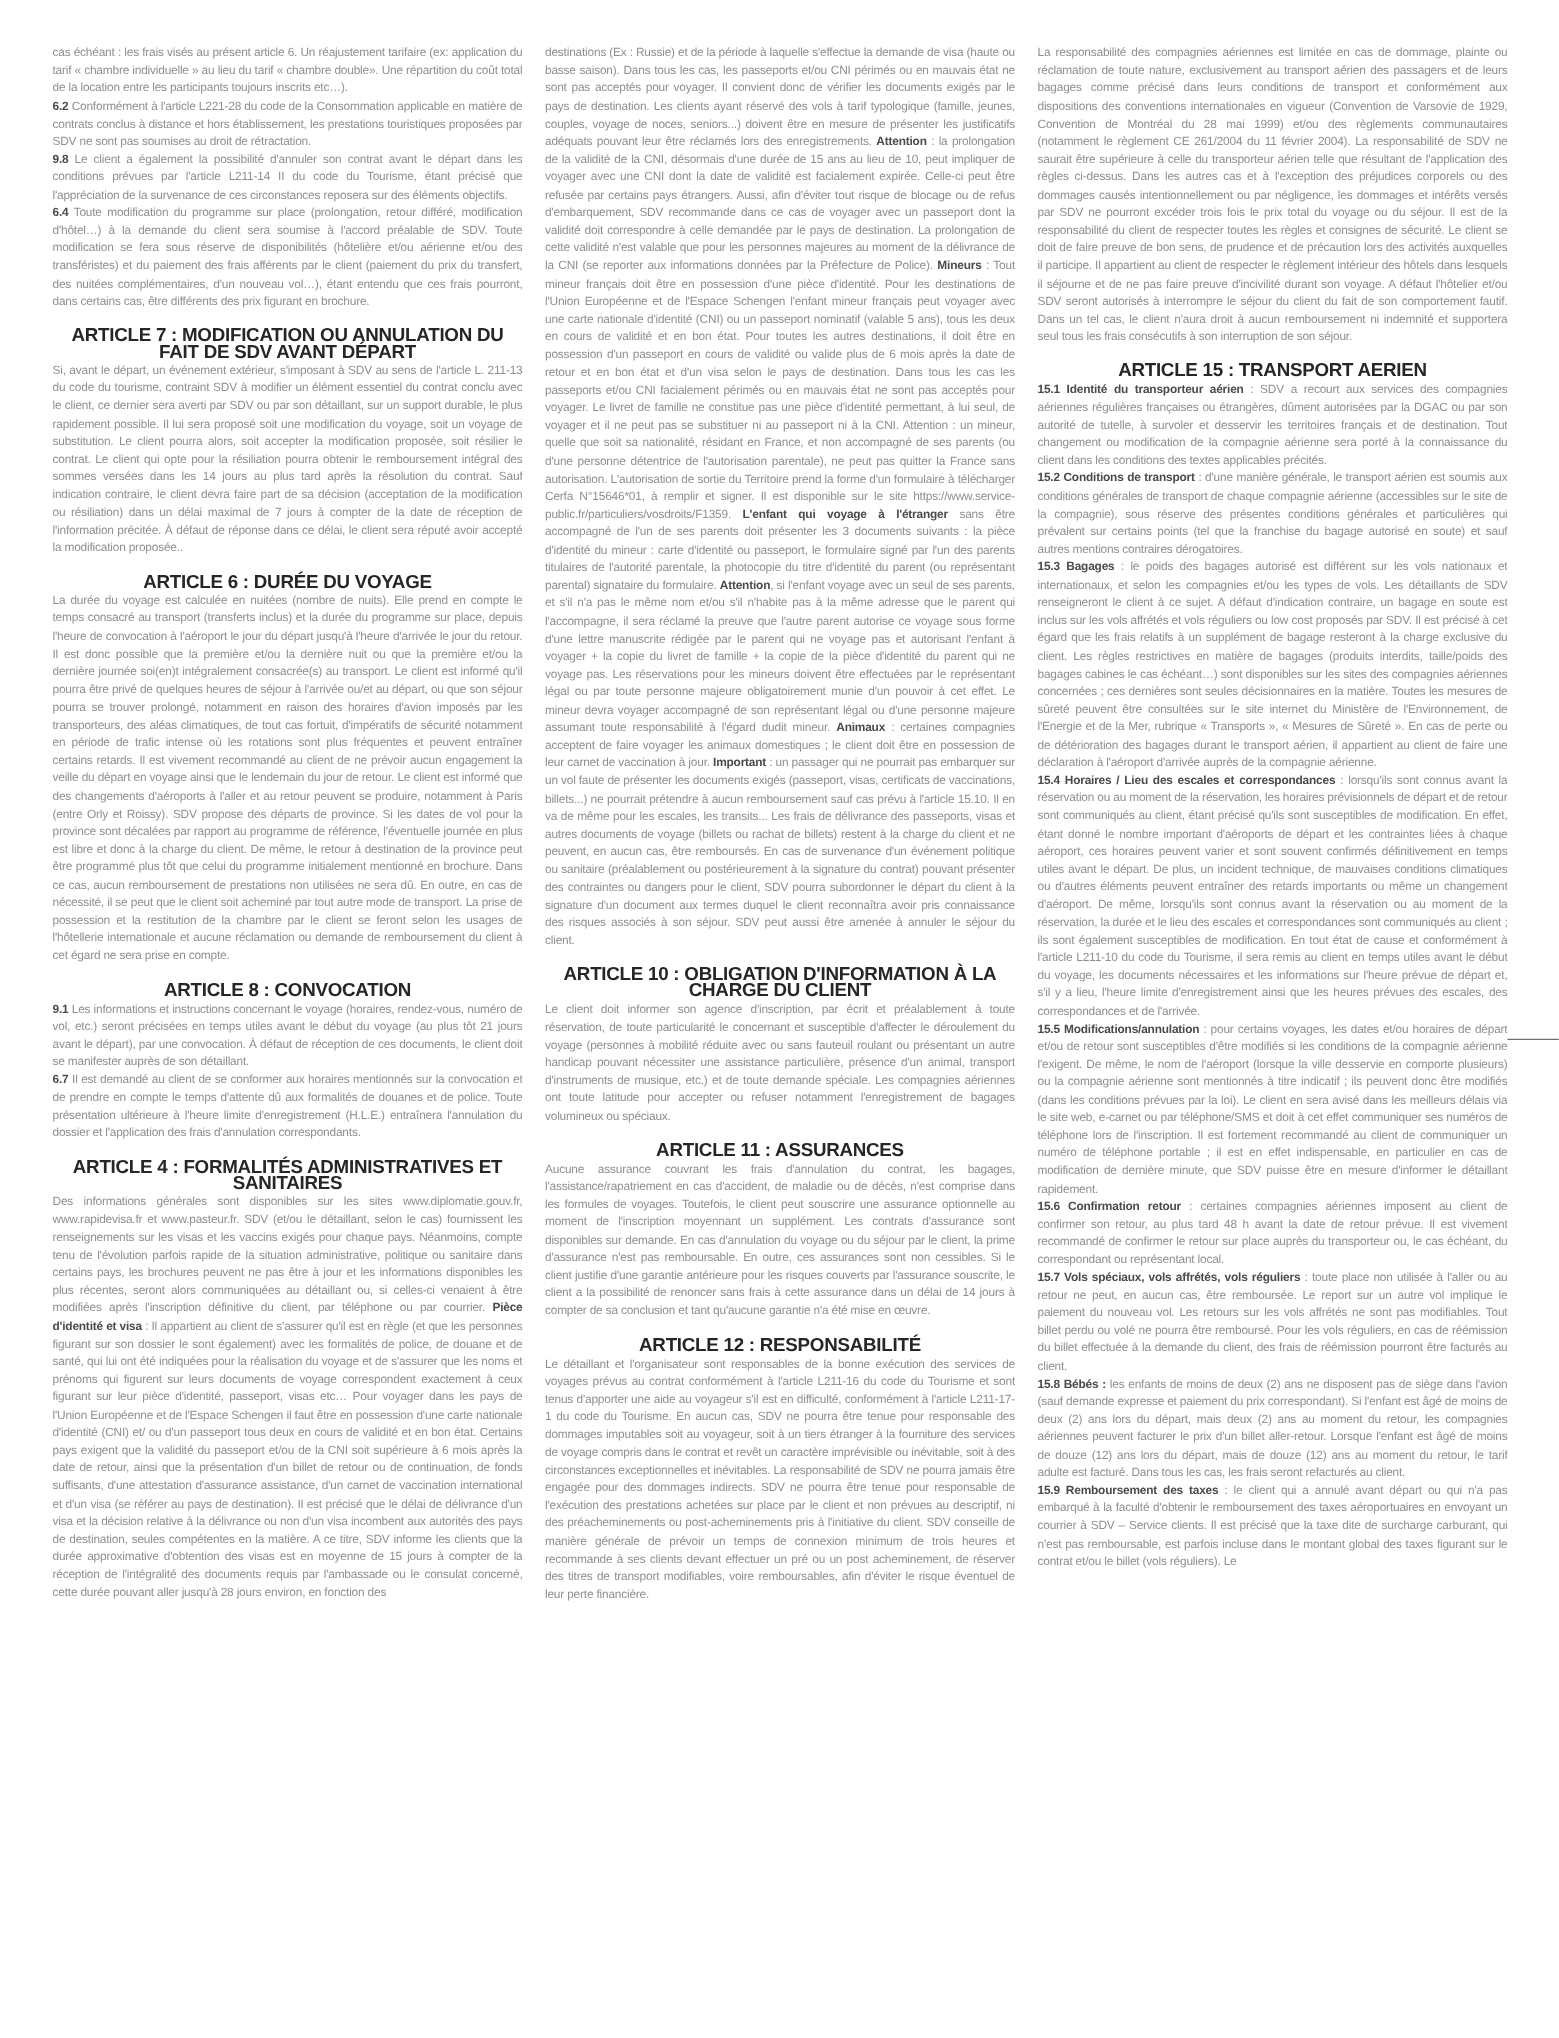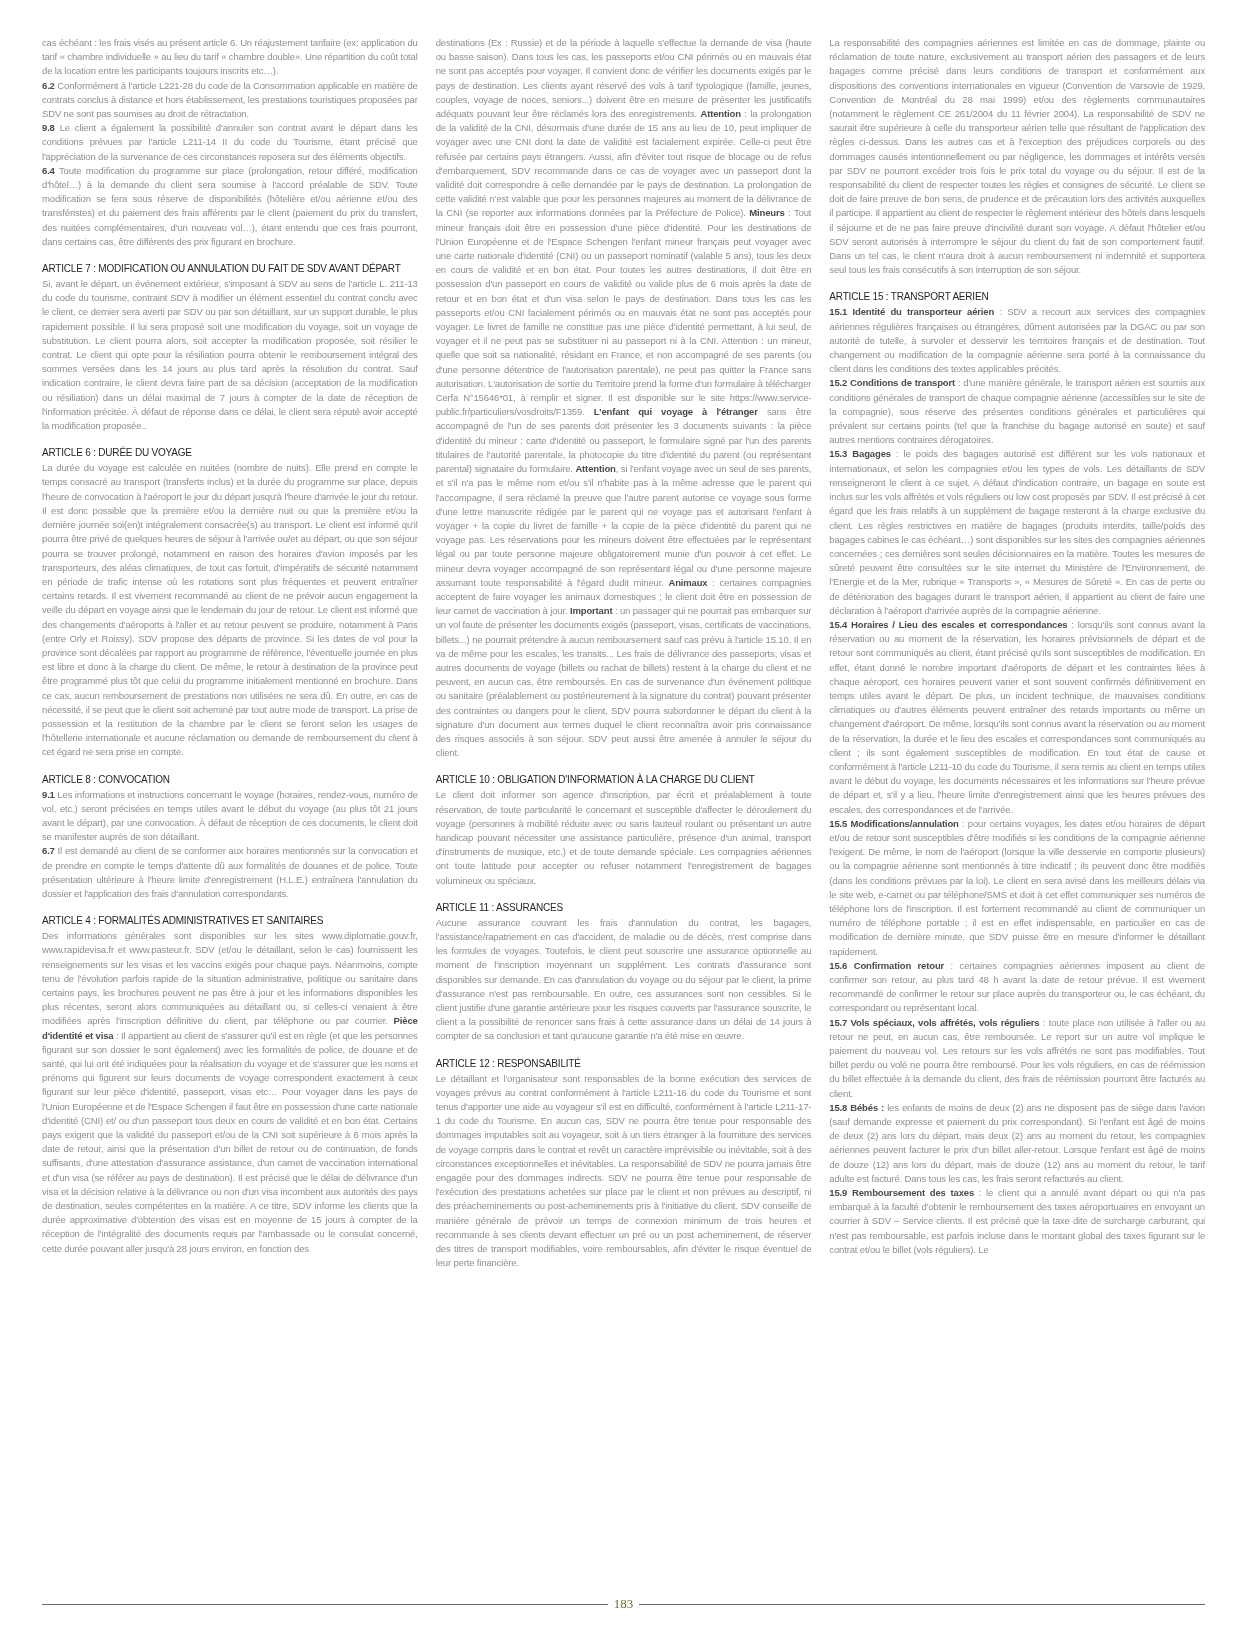--- a/index.html
+++ b/index.html
@@ -11,21 +11,21 @@
     box-sizing: border-box;
     display: flex;
     flex-direction: column;
   }
   .page {
     width: 1247px;
     min-height: 1630px;
     box-sizing: border-box;
     padding: 36px 42px 18px 42px;
     display: flex;
-    flex-direction: column;
+    flex-direction: row;
   }
   .cols {
     display: flex;
     flex-direction: row;
     gap: 18px;
     flex: 1 0 auto;
   }
   .col {
     width: 376px;
     flex: 1 1 0;
@@ -36,26 +36,26 @@
     color: #8f8f8f;
     overflow: hidden;
   }
   .col p {
     margin: 0;
     padding: 0;
   }
   .col h3 {
     margin: 13px 0 2px 0;
     padding: 0;
-    font-size: 10px;
+    font-size: 15px;
     line-height: 13px;
     letter-spacing: -0.2px;
     color: #262626;
-    font-weight: normal;
-    text-align: left;
+    font-weight: bold;
+    text-align: center;
   }
   .col h3:first-child { margin-top: 0; }
   .col strong {
     color: #4a4a4a;
     font-weight: bold;
     margin-top: 18px;
   }
   .footer {
     flex: 0 0 auto;
     margin-top: 14px;

